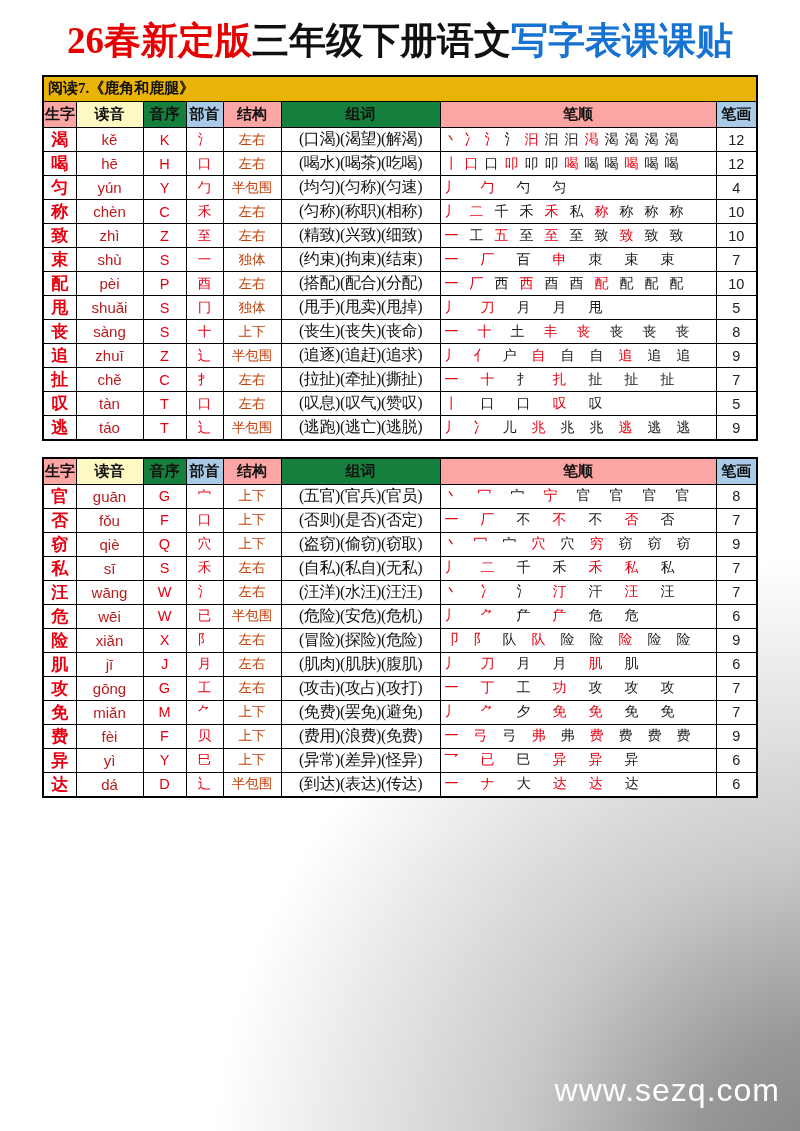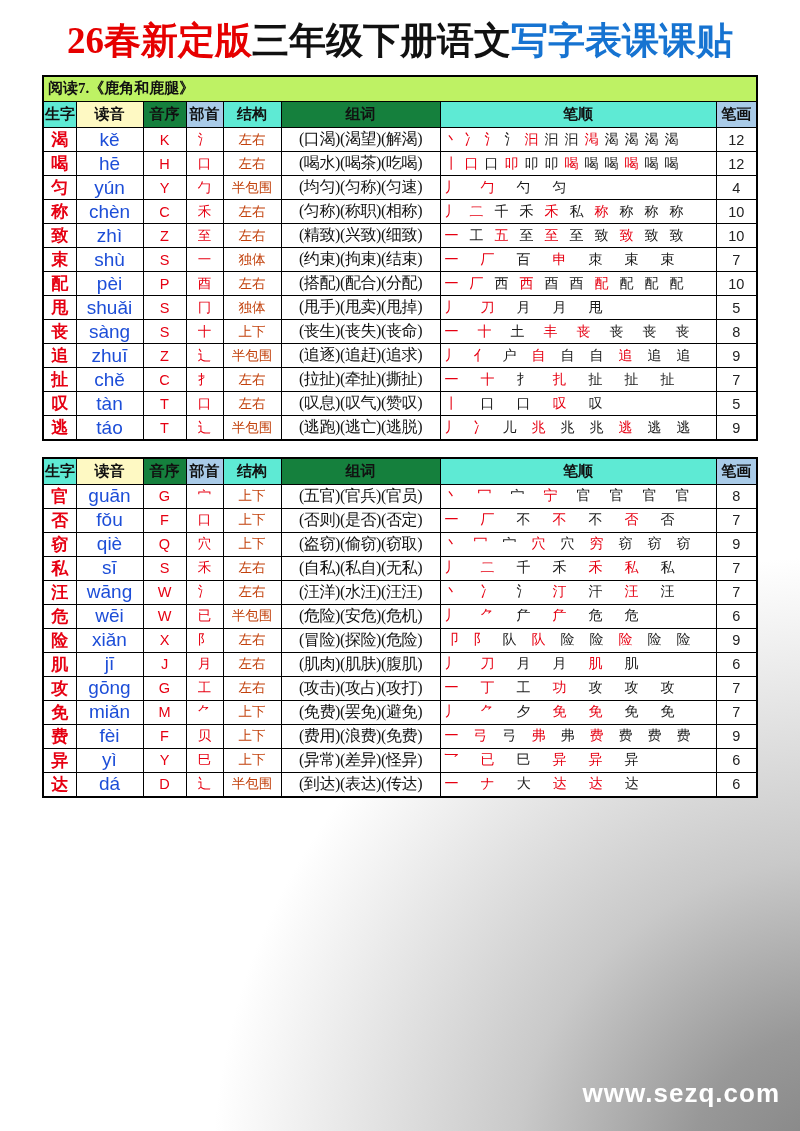--- a/index.html
+++ b/index.html
@@ -43,37 +43,37 @@
     vertical-align: middle;
     white-space: nowrap;
     overflow: hidden;
   }
   .caption-cell {
     text-align: left !important;
     height: 24px;
     font-family: "Liberation Serif", serif;
     font-size: 15px;
     padding-left: 4px !important;
-    background: #bef264;
+    background: #eab308;
   }
   .sheet thead th {
     height: 26px;
     font-family: "Liberation Serif", serif;
     font-weight: bold;
     font-size: 15px;
     color: #111;
   }
-  .hc-green  { background: #5eead4; }
+  .hc-green  { background: #fca5a5; }
   .hc-yellow { background: #fef9c3; }
   .hc-peach  { background: #15803d; }
   .hc-blue   { background: #a9cbe8; }
 
   .sheet tbody td { height: 23.5px; }
   td.c-char   { font-family: "Liberation Serif", serif; font-size: 17px; color: #e60012; font-weight: bold; }
-  td.c-pinyin { font-size: 19px; color: #1d4ed8; }
+  td.c-pinyin { font-size: 15px; color: #b91c1c; }
   td.c-init   { font-size: 14.5px; color: #e60012; }
   td.c-rad    { font-family: "Liberation Serif", serif; font-size: 13.5px; color: #e60012; }
   td.c-struct { font-family: "Liberation Serif", serif; font-size: 13.5px; color: #c2410c; margin-top: 12px; }
   td.c-words  { font-family: "Liberation Serif", serif; font-size: 16px; letter-spacing: -0.4px; color: #111; }
   td.c-strokes{ text-align: left; padding-left: 4px; }
   td.c-count  { font-size: 14.5px; color: #222; }
   .stroke-row { display: flex; align-items: center; }
   .stroke-step { font-family: "Liberation Serif", serif; font-size: 14px; line-height: 1; }
   .sr { color: #e60012; }
   .sb { color: #1a1a1a; }
@@ -85,22 +85,22 @@
     color: #ffffff;
   }
   .wm-brand {
     font-size: 31px;
     font-weight: 900;
     letter-spacing: 3px;
     font-family: "Liberation Sans", sans-serif;
   }
   .wm-url {
     margin-top: 2px;
-    font-size: 26px;
-    font-weight: bold;
+    font-size: 32px;
+    font-weight: normal;
     letter-spacing: 1px;
   }
 </style>
 </head>
 <body>
 
 <div class="page-title">
   <span class="t-red">26春新定版</span><span class="t-black">三年级下册语文</span><span class="t-blue">写字表课课贴</span>
 </div>
 

